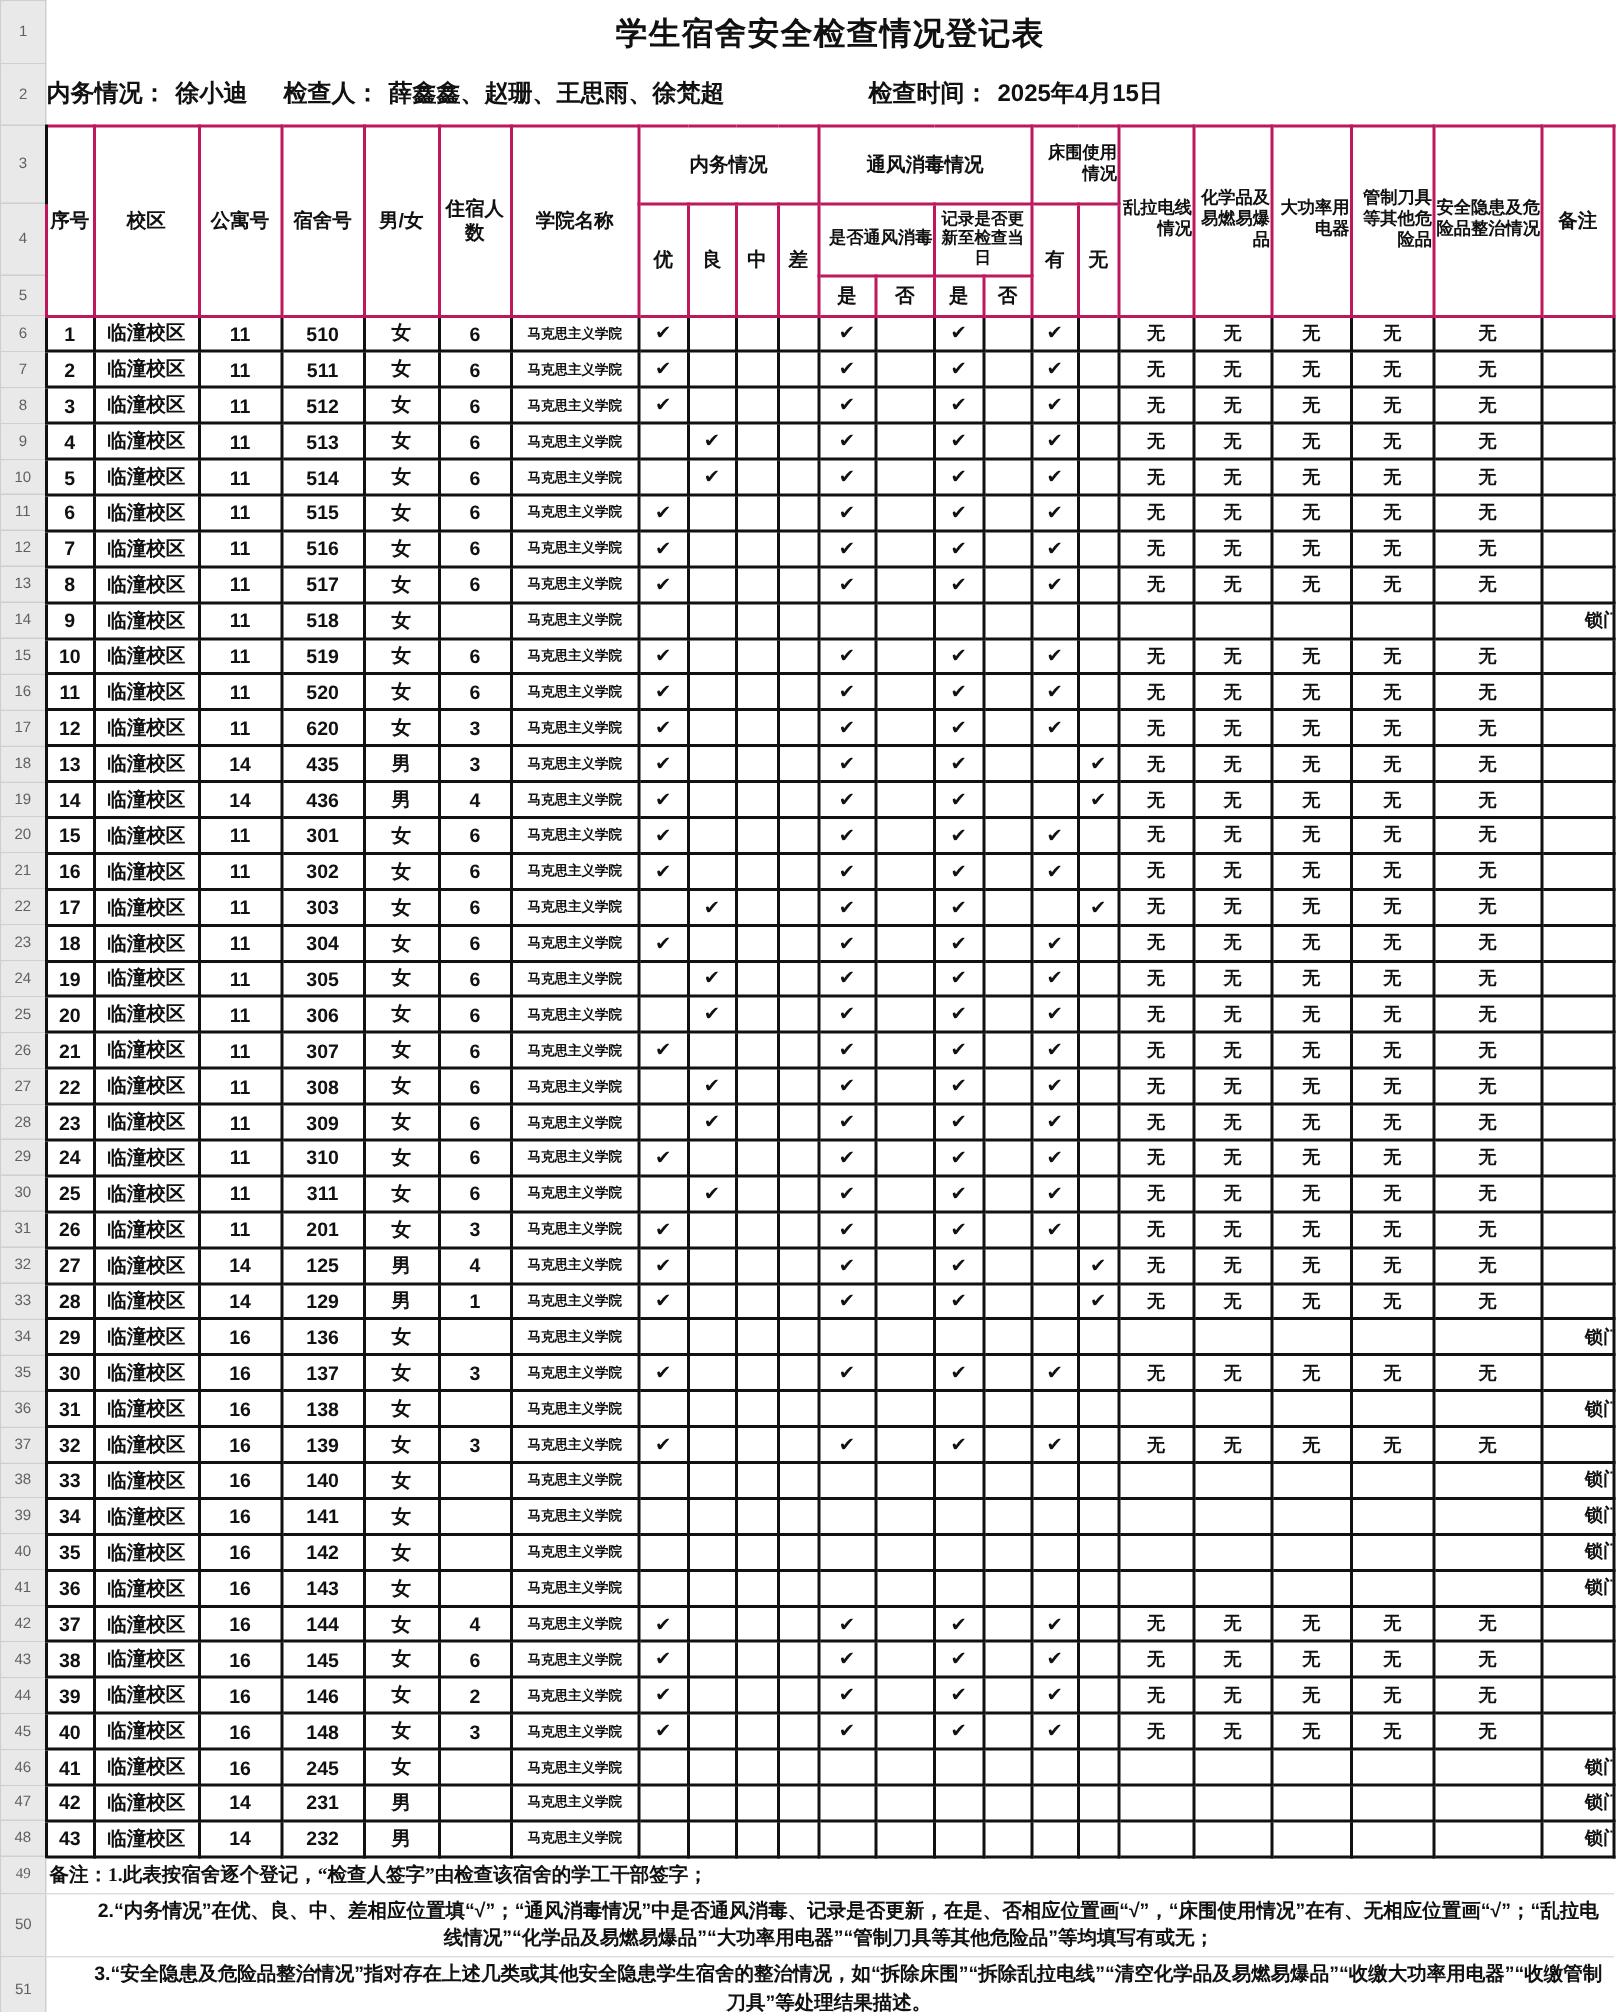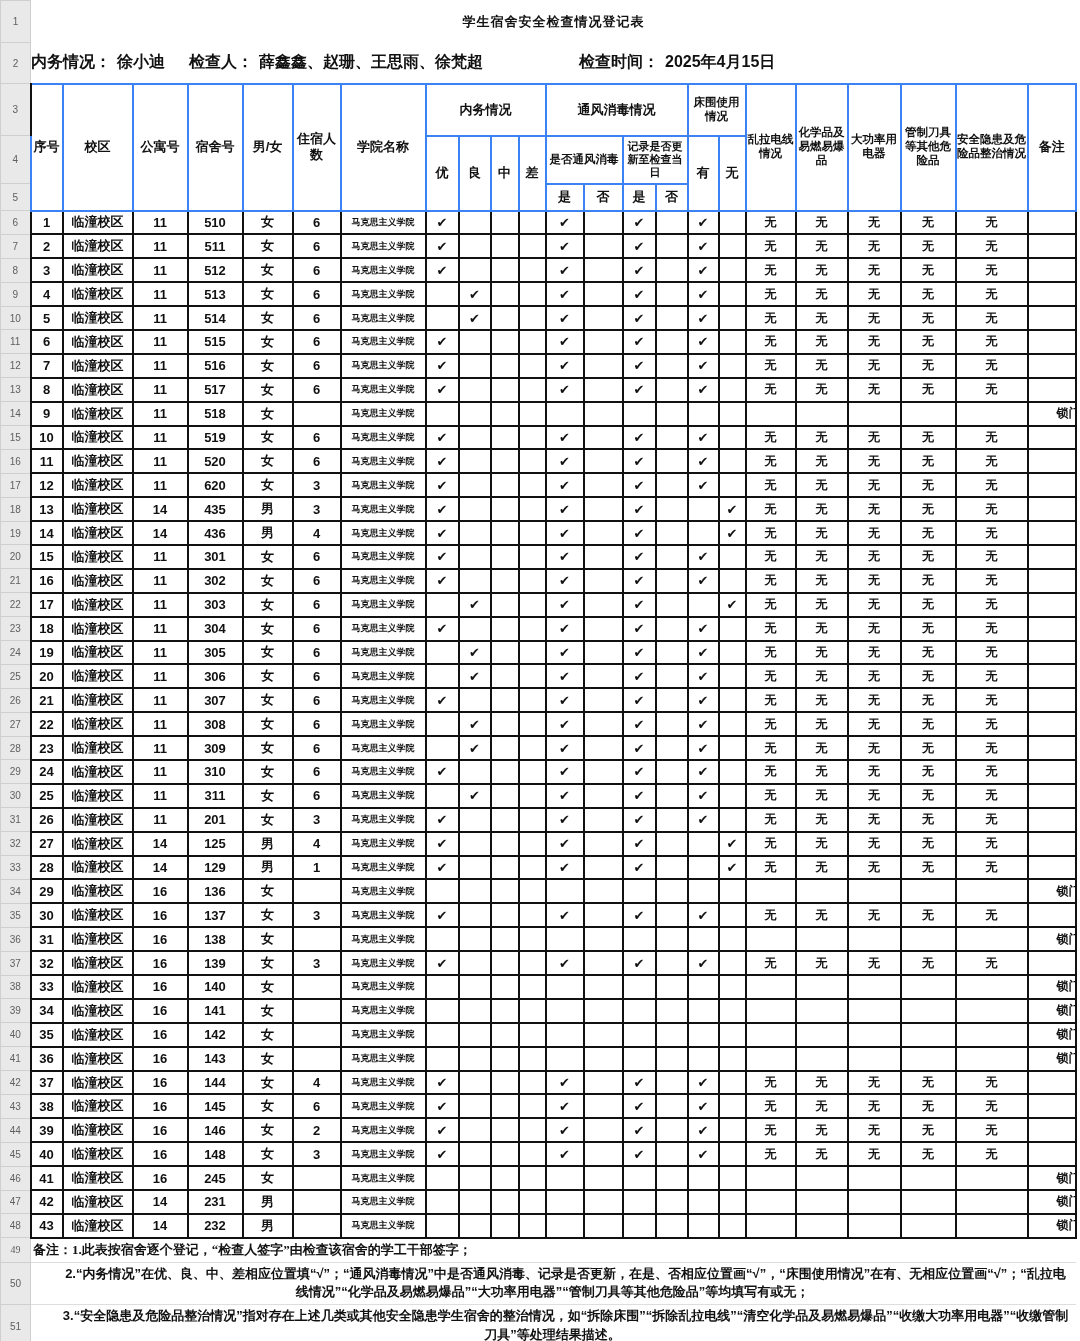--- a/index.html
+++ b/index.html
@@ -5,28 +5,28 @@
   html,body{margin:0;padding:0;background:#fff;}
   .sheet{width:1080px;font-family:"Liberation Sans","DejaVu Sans",sans-serif;color:#111;}
   table{border-collapse:collapse;table-layout:fixed;width:1077px;}
   td{padding:0;margin:0;text-align:center;vertical-align:middle;overflow:hidden;}
   
   .g,.g2{background:#e9e9e9;color:#606060;font-size:10px;font-weight:400;
          border:1px solid #cfcfcf;}
   .g{border-right:2px solid #111;}
   
   .plain{border:none;background:#fff;}
-  .title-cell{font-size:13px;font-weight:700;letter-spacing:1px;}
+  .title-cell{font-size:21px;font-weight:700;letter-spacing:1px;}
   .info-cell{text-align:left;font-size:16px;font-weight:700;white-space:nowrap;}
   .info-cell .seg{margin-right:6px;}
   .sp1{margin-left:18px;}
   .sp2{margin-left:90px;}
   
-  .h{border:2px solid #3b82f6;font-weight:700;font-size:13px;line-height:1.2;white-space:normal;}
-  .h.sm{font-size:11.5px;}
+  .h{border:2px solid #be185d;font-weight:700;font-size:13px;line-height:1.2;white-space:normal;}
+  .h.sm{font-size:11.5px;text-align:right;}
   .h.xs{font-size:11px;margin-left:12px;}
   
   .c{border:2px solid #111;font-weight:700;font-size:13px;white-space:nowrap;}
   .college{font-size:9px;letter-spacing:0;}
   .ck{font-size:13px;}
   .wu{font-size:12px;}
   .rm{font-size:12px;padding-left:28px;}
   tr.rt{height:42px;} tr.ri{height:41px;}
   tr.h3r{height:52px;} tr.h4r{height:48px;} tr.h5r{height:27px;}
   tr.dr{height:23.9px;}

